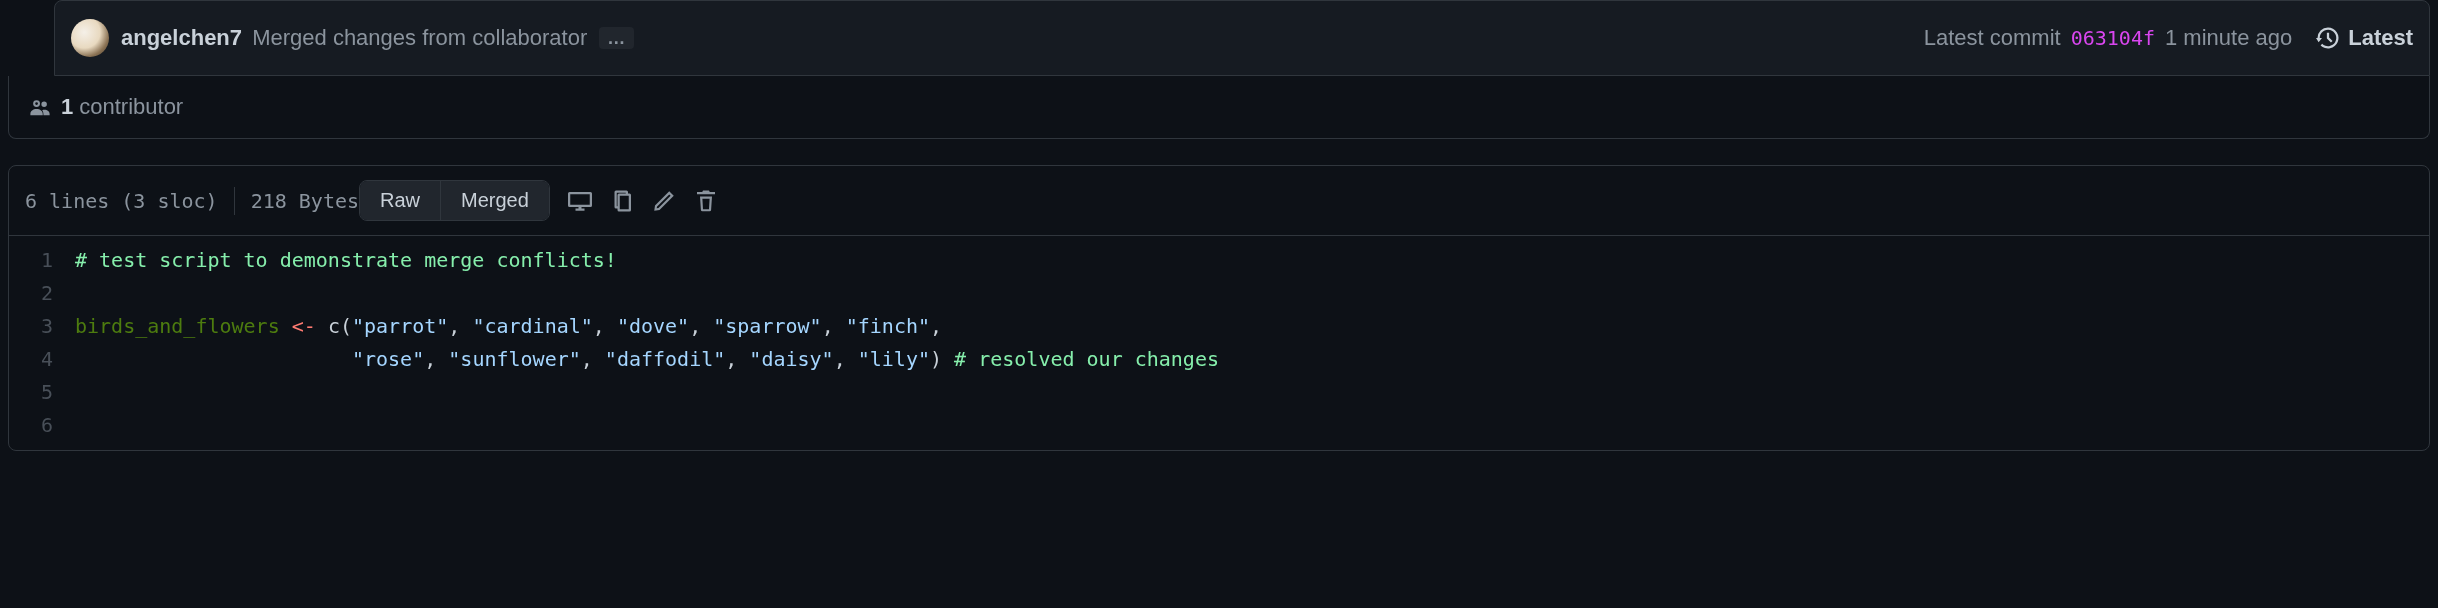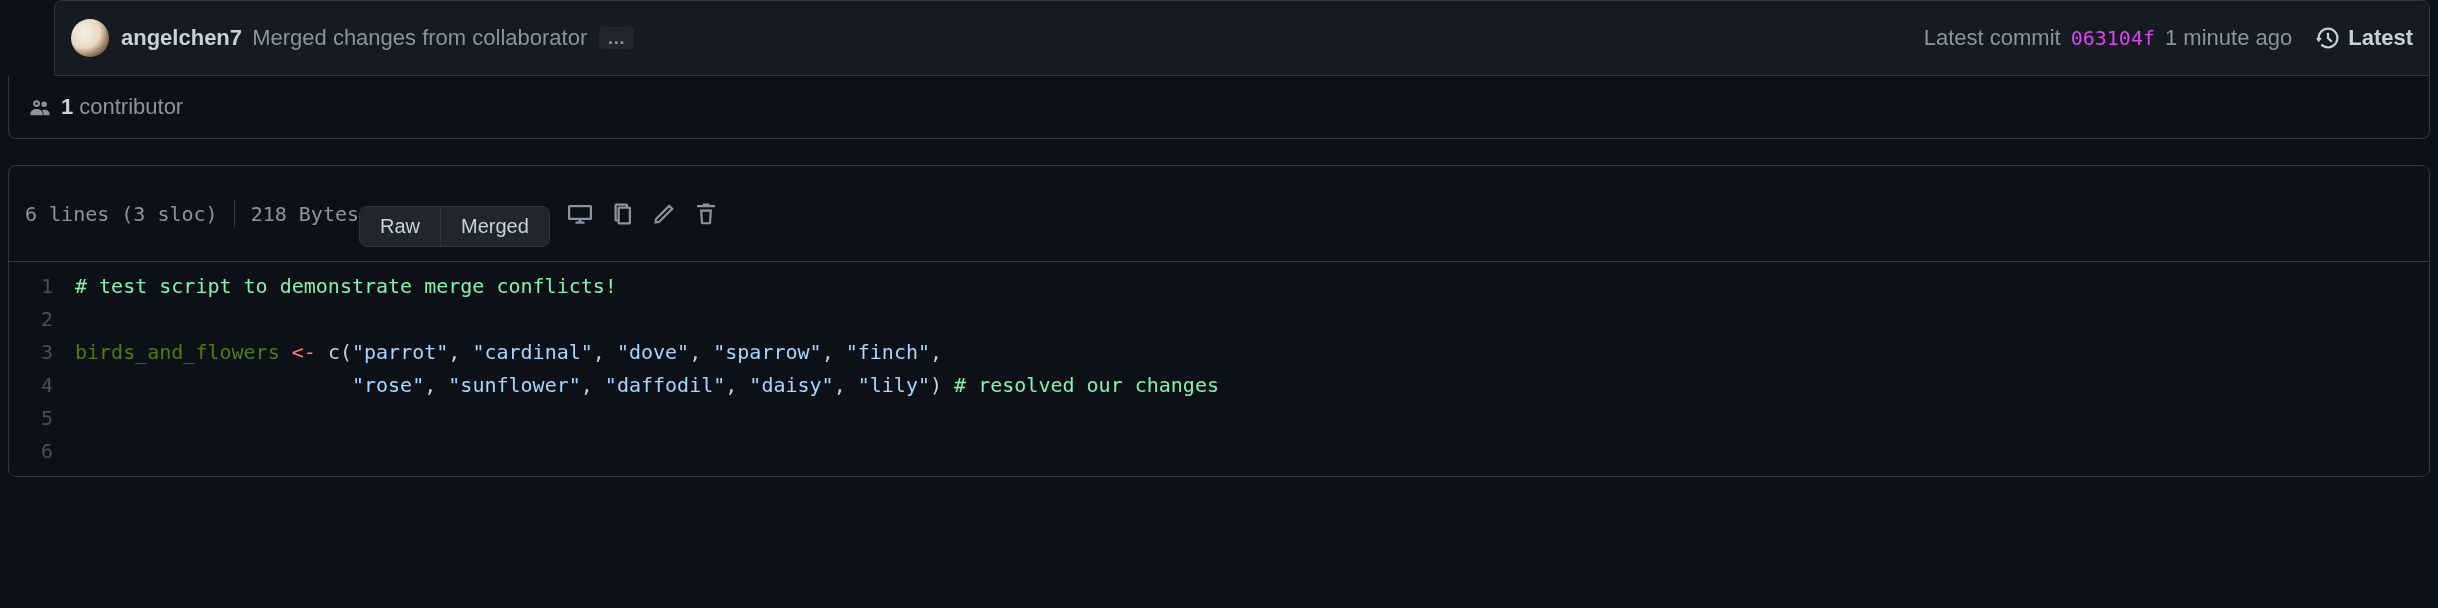--- a/index.html
+++ b/index.html
@@ -120,21 +120,20 @@
     .file-actions {
       display: flex;
       align-items: center;
       gap: 18px;
     }
     .btn-group {
       display: flex;
       border: 1px solid #30363d;
       border-radius: 8px;
       overflow: hidden;
-      margin-top: 26px;
     }
     .btn {
       background: #21262d;
       color: #c9d1d9;
       border: none;
       padding: 8px 20px;
       font-size: 20px;
       cursor: pointer;
     }
     .btn + .btn {

